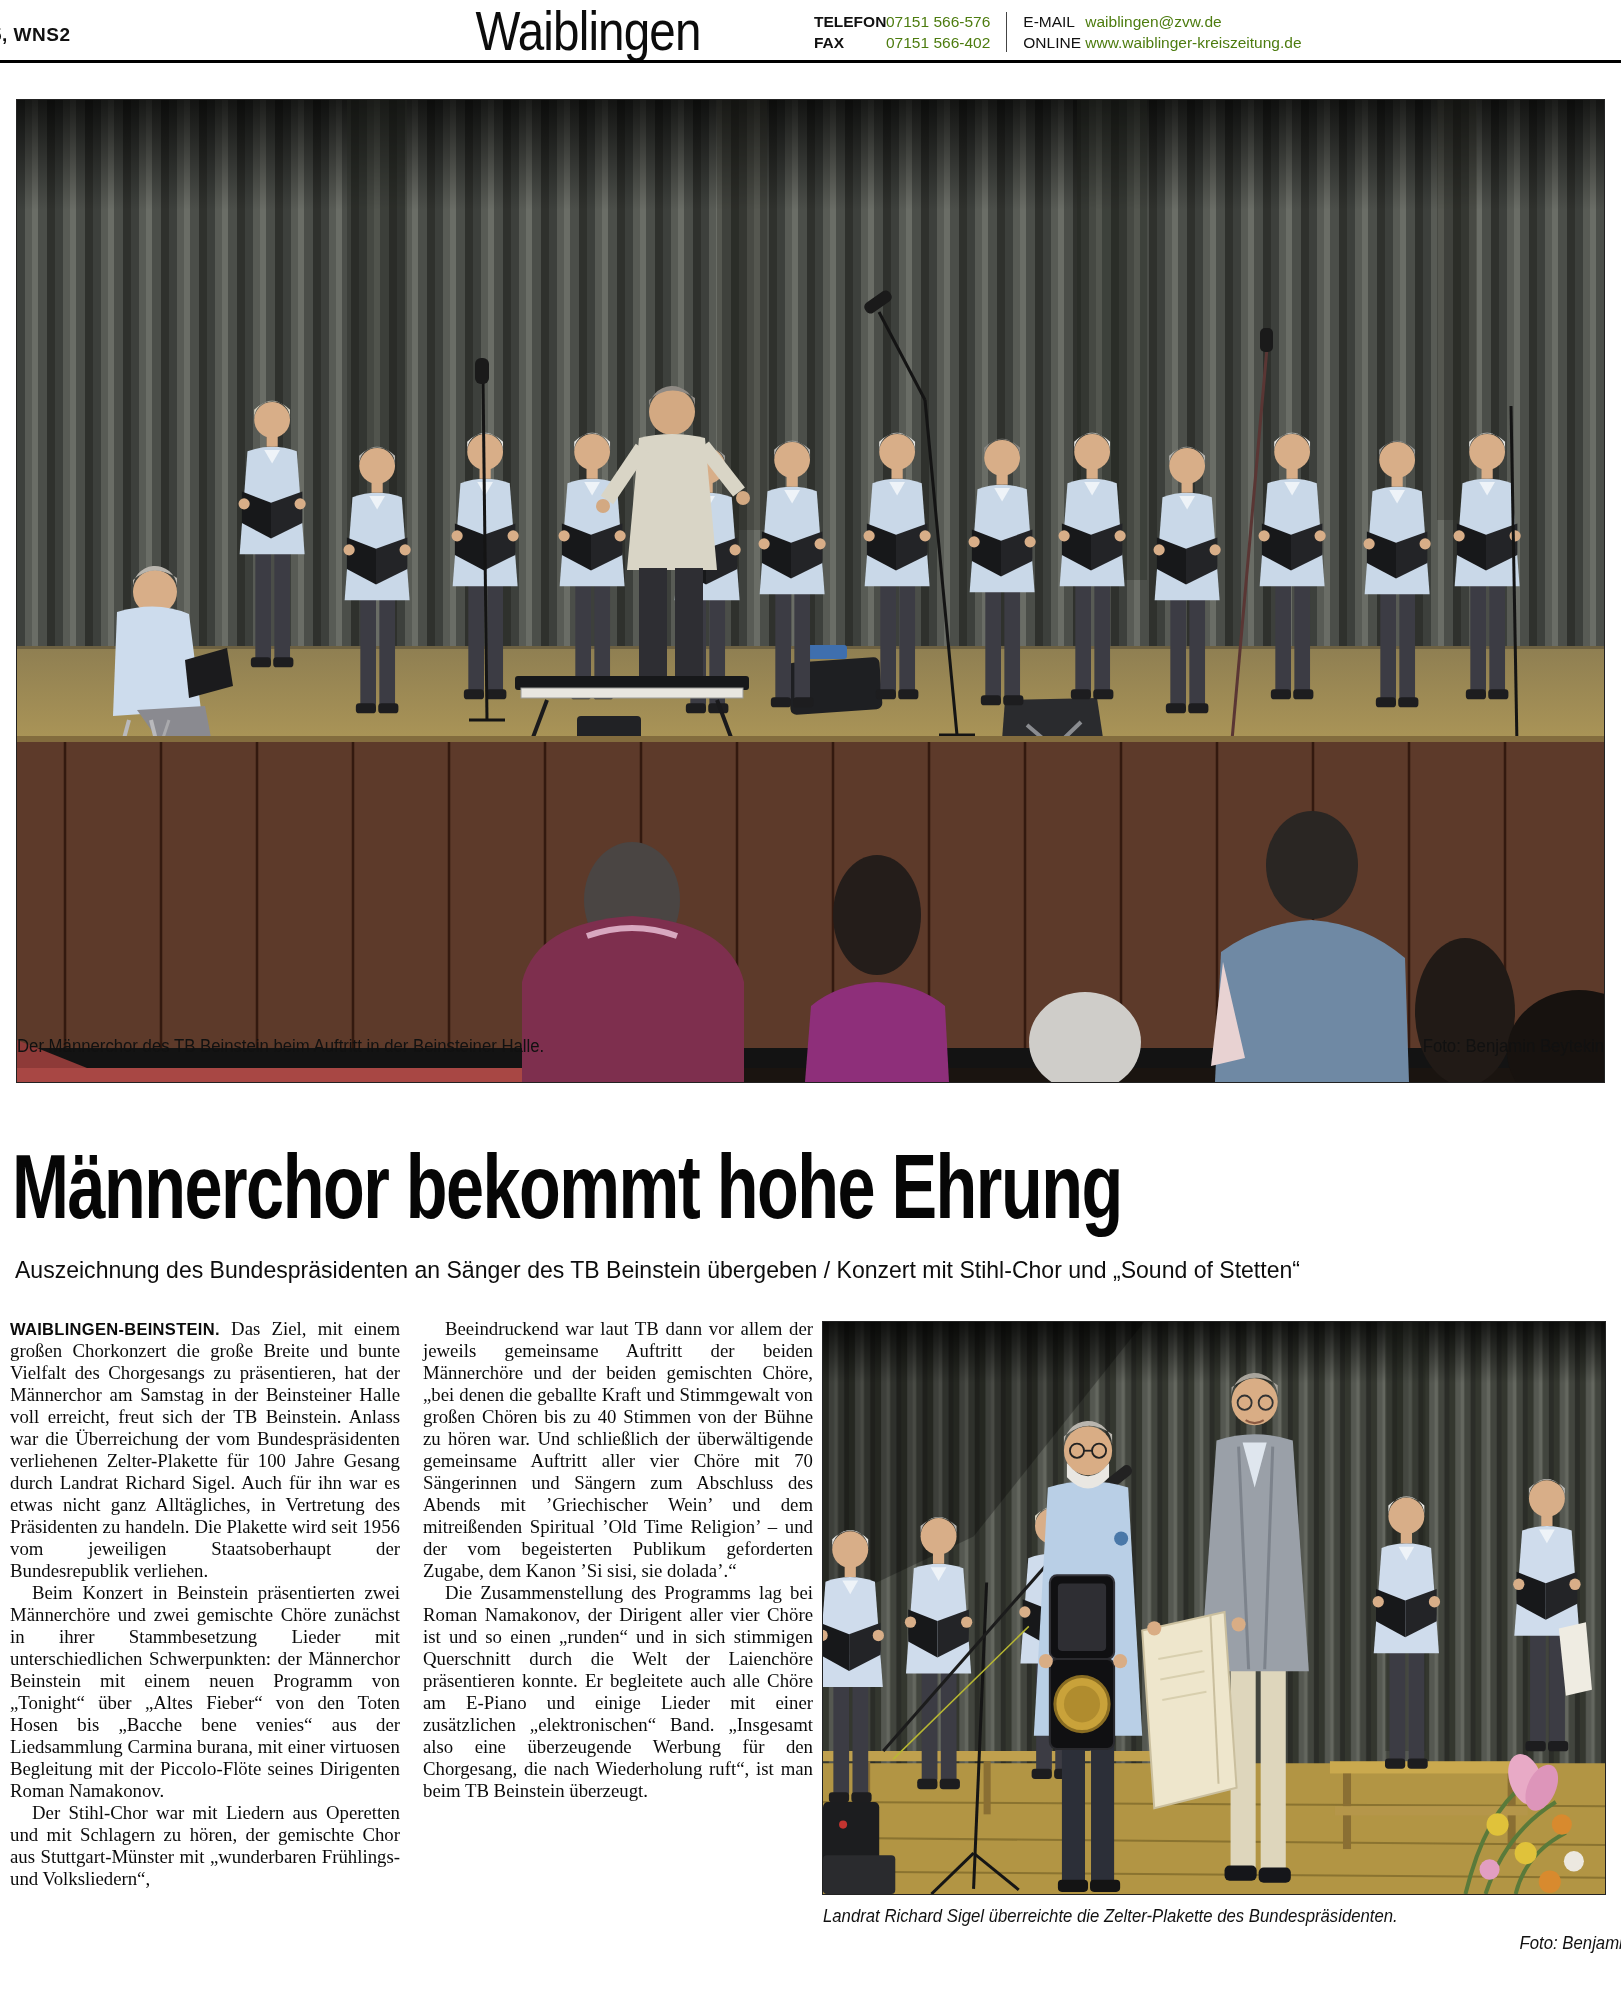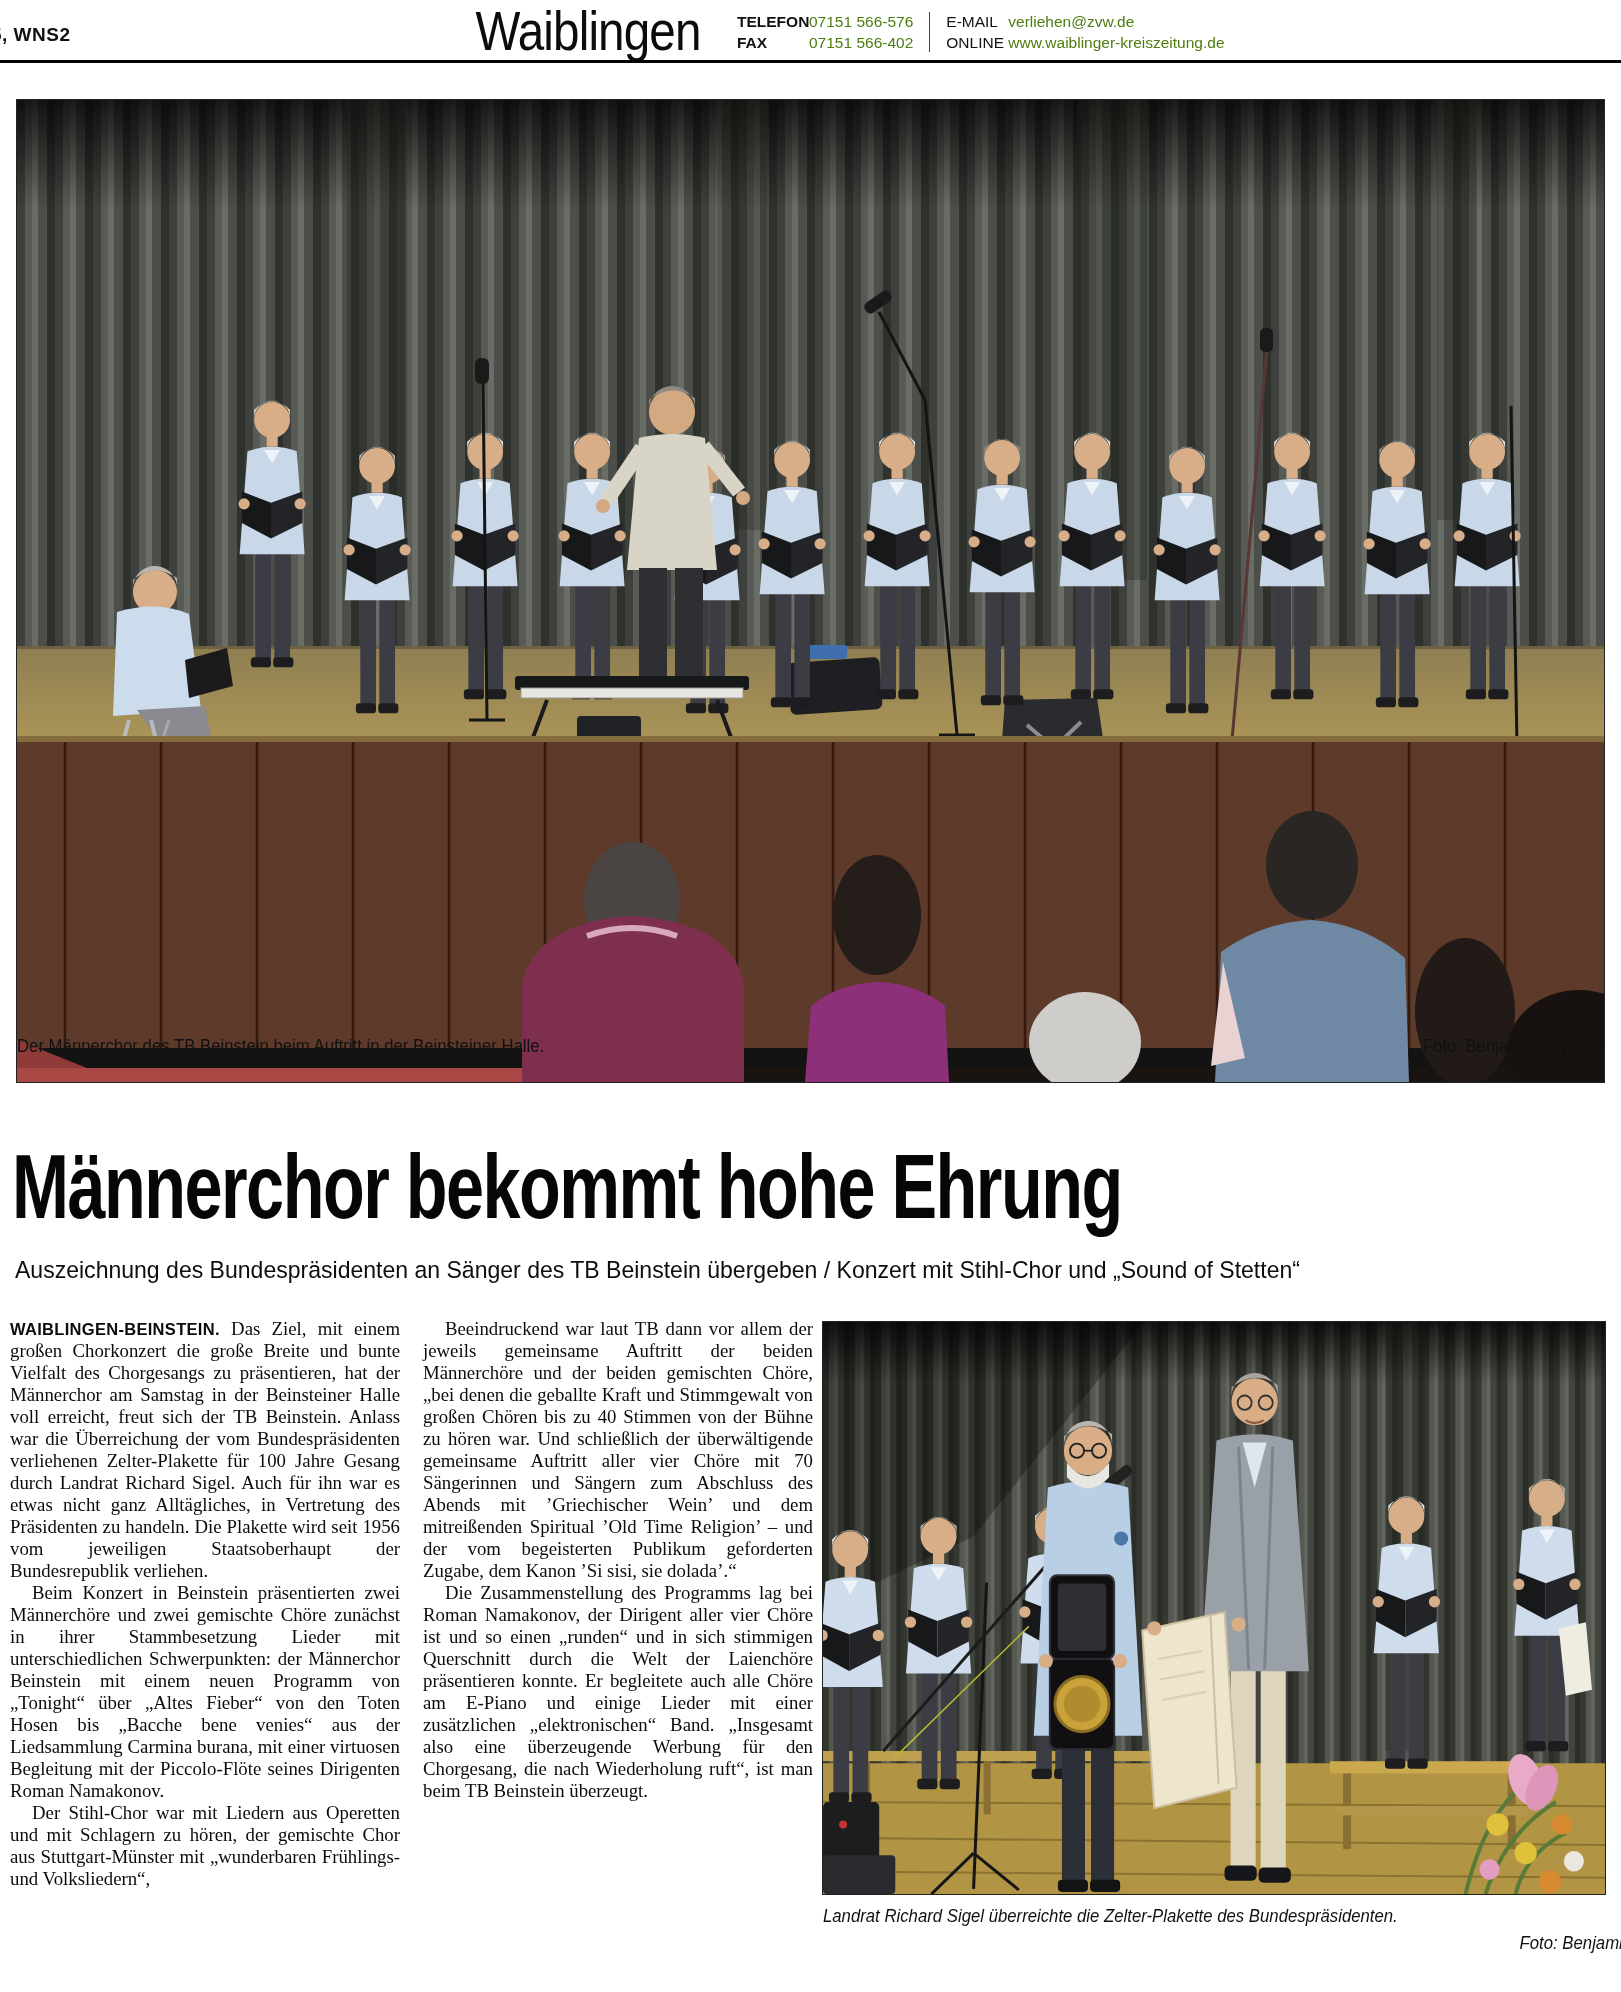--- a/index.html
+++ b/index.html
@@ -3,21 +3,21 @@
 <meta charset="utf-8">
 <style>
   html,body{margin:0;padding:0;background:#ffffff;}
   .page{position:relative;width:1621px;height:1992px;background:#fff;overflow:hidden;
         font-family:"Liberation Sans",sans-serif;color:#111;}
 
   
   .page-ref{position:absolute;left:-9px;top:24px;font-size:19px;font-weight:bold;letter-spacing:.5px;}
   .section-title{position:absolute;left:418px;top:-2px;width:340px;margin:0;text-align:center;
         font-size:56px;font-weight:400;letter-spacing:-1px;transform:scaleX(.85);transform-origin:center;color:#0c0c0c;}
-  .contact{position:absolute;left:737px;top:11px;display:flex;align-items:flex-start;gap:16px;font-size:15.5px;line-height:21px;}
+  .contact{position:absolute;left:814px;top:11px;display:flex;align-items:flex-start;gap:16px;font-size:15.5px;line-height:21px;}
   .contact .c-col{display:flex;flex-direction:column;}
   .contact .row{display:flex;}
   .contact .lbl{font-weight:bold;width:72px;}
   .contact .lbl2{font-weight:normal;width:62px;}
   .contact .val{font-weight:400;color:#4d7c0f;}
   .contact-divider{width:1px;background:#444;height:40px;margin-top:1px;}
   .header-rule{position:absolute;left:0;top:60px;width:1621px;height:3px;background:#000;}
 
   
   figure{margin:0;padding:0;}
@@ -65,21 +65,21 @@
         </div>
         <div class="row">
           <span class="lbl">FAX</span>
           <span class="val">07151 566-402</span>
         </div>
       </div>
       <div class="contact-divider"></div>
       <div class="c-col">
         <div class="row">
           <span class="lbl2">E-MAIL</span>
-          <span class="val">verliehen@zvw.de</span>
+          <span class="val">waiblingen@zvw.de</span>
         </div>
         <div class="row">
           <span class="lbl2">ONLINE</span>
           <span class="val">www.waiblinger-kreiszeitung.de</span>
         </div>
       </div>
     </div>
     <div class="header-rule"></div>
   </header>
 

